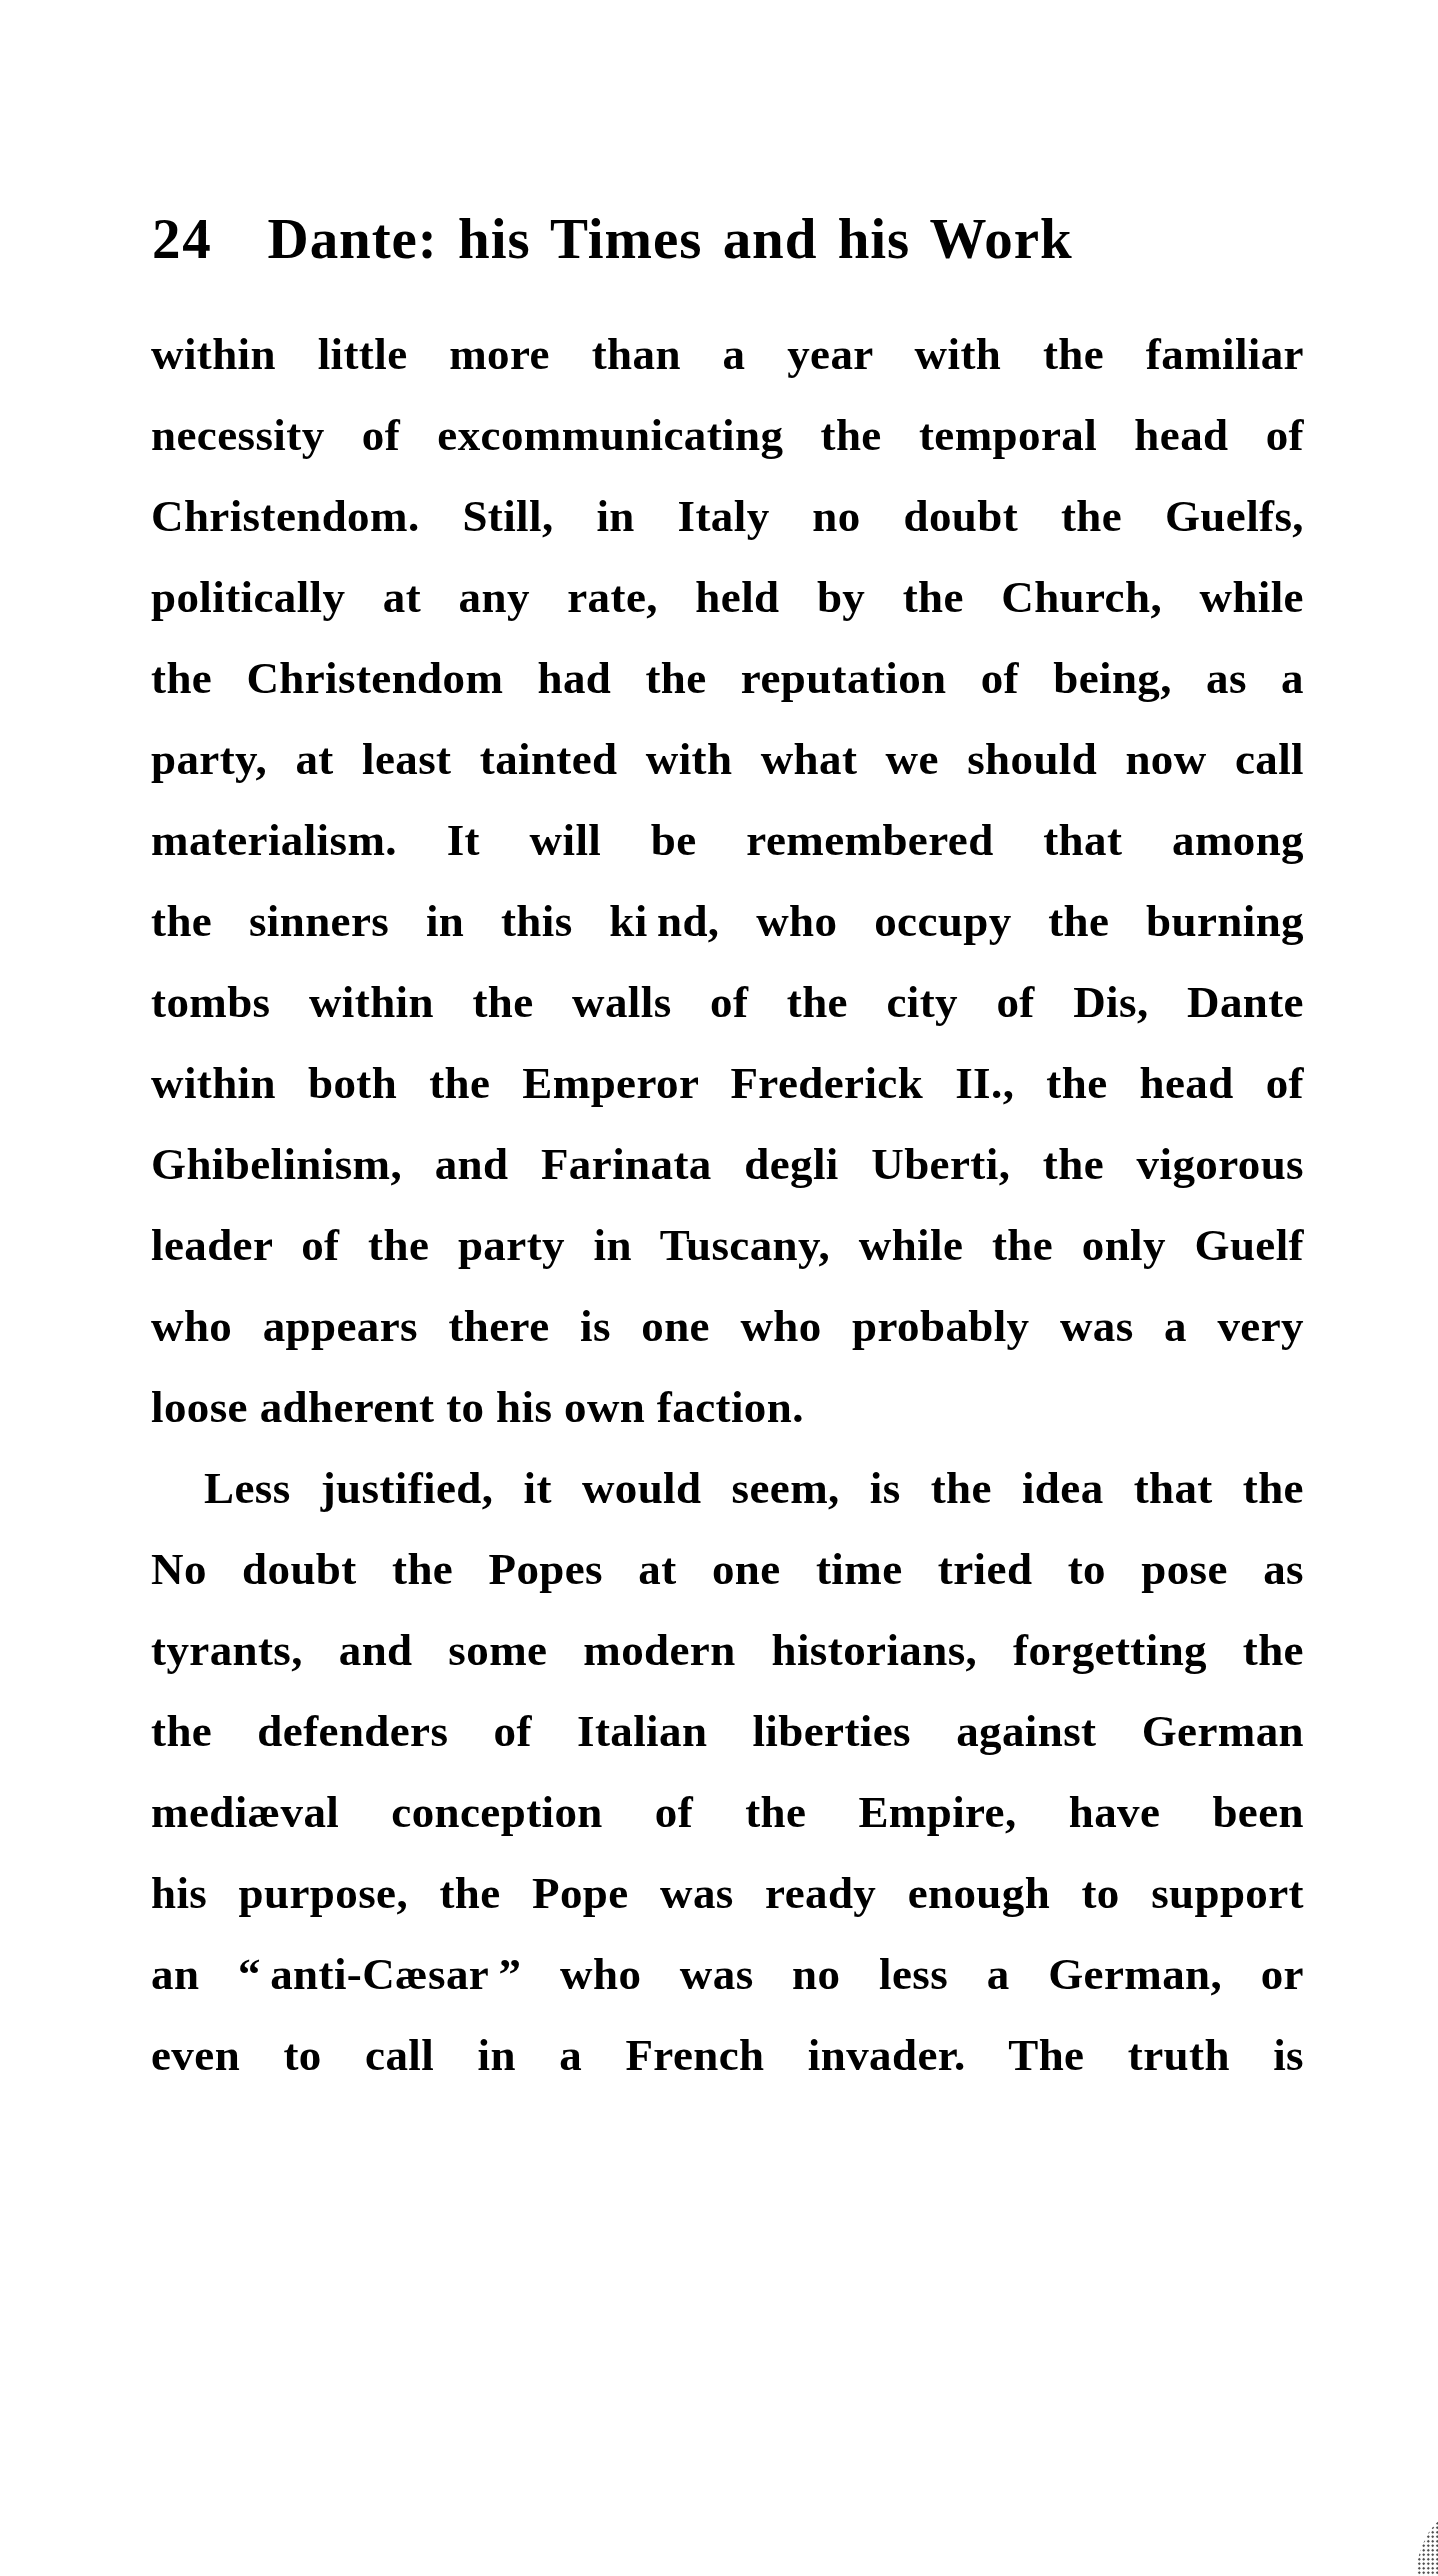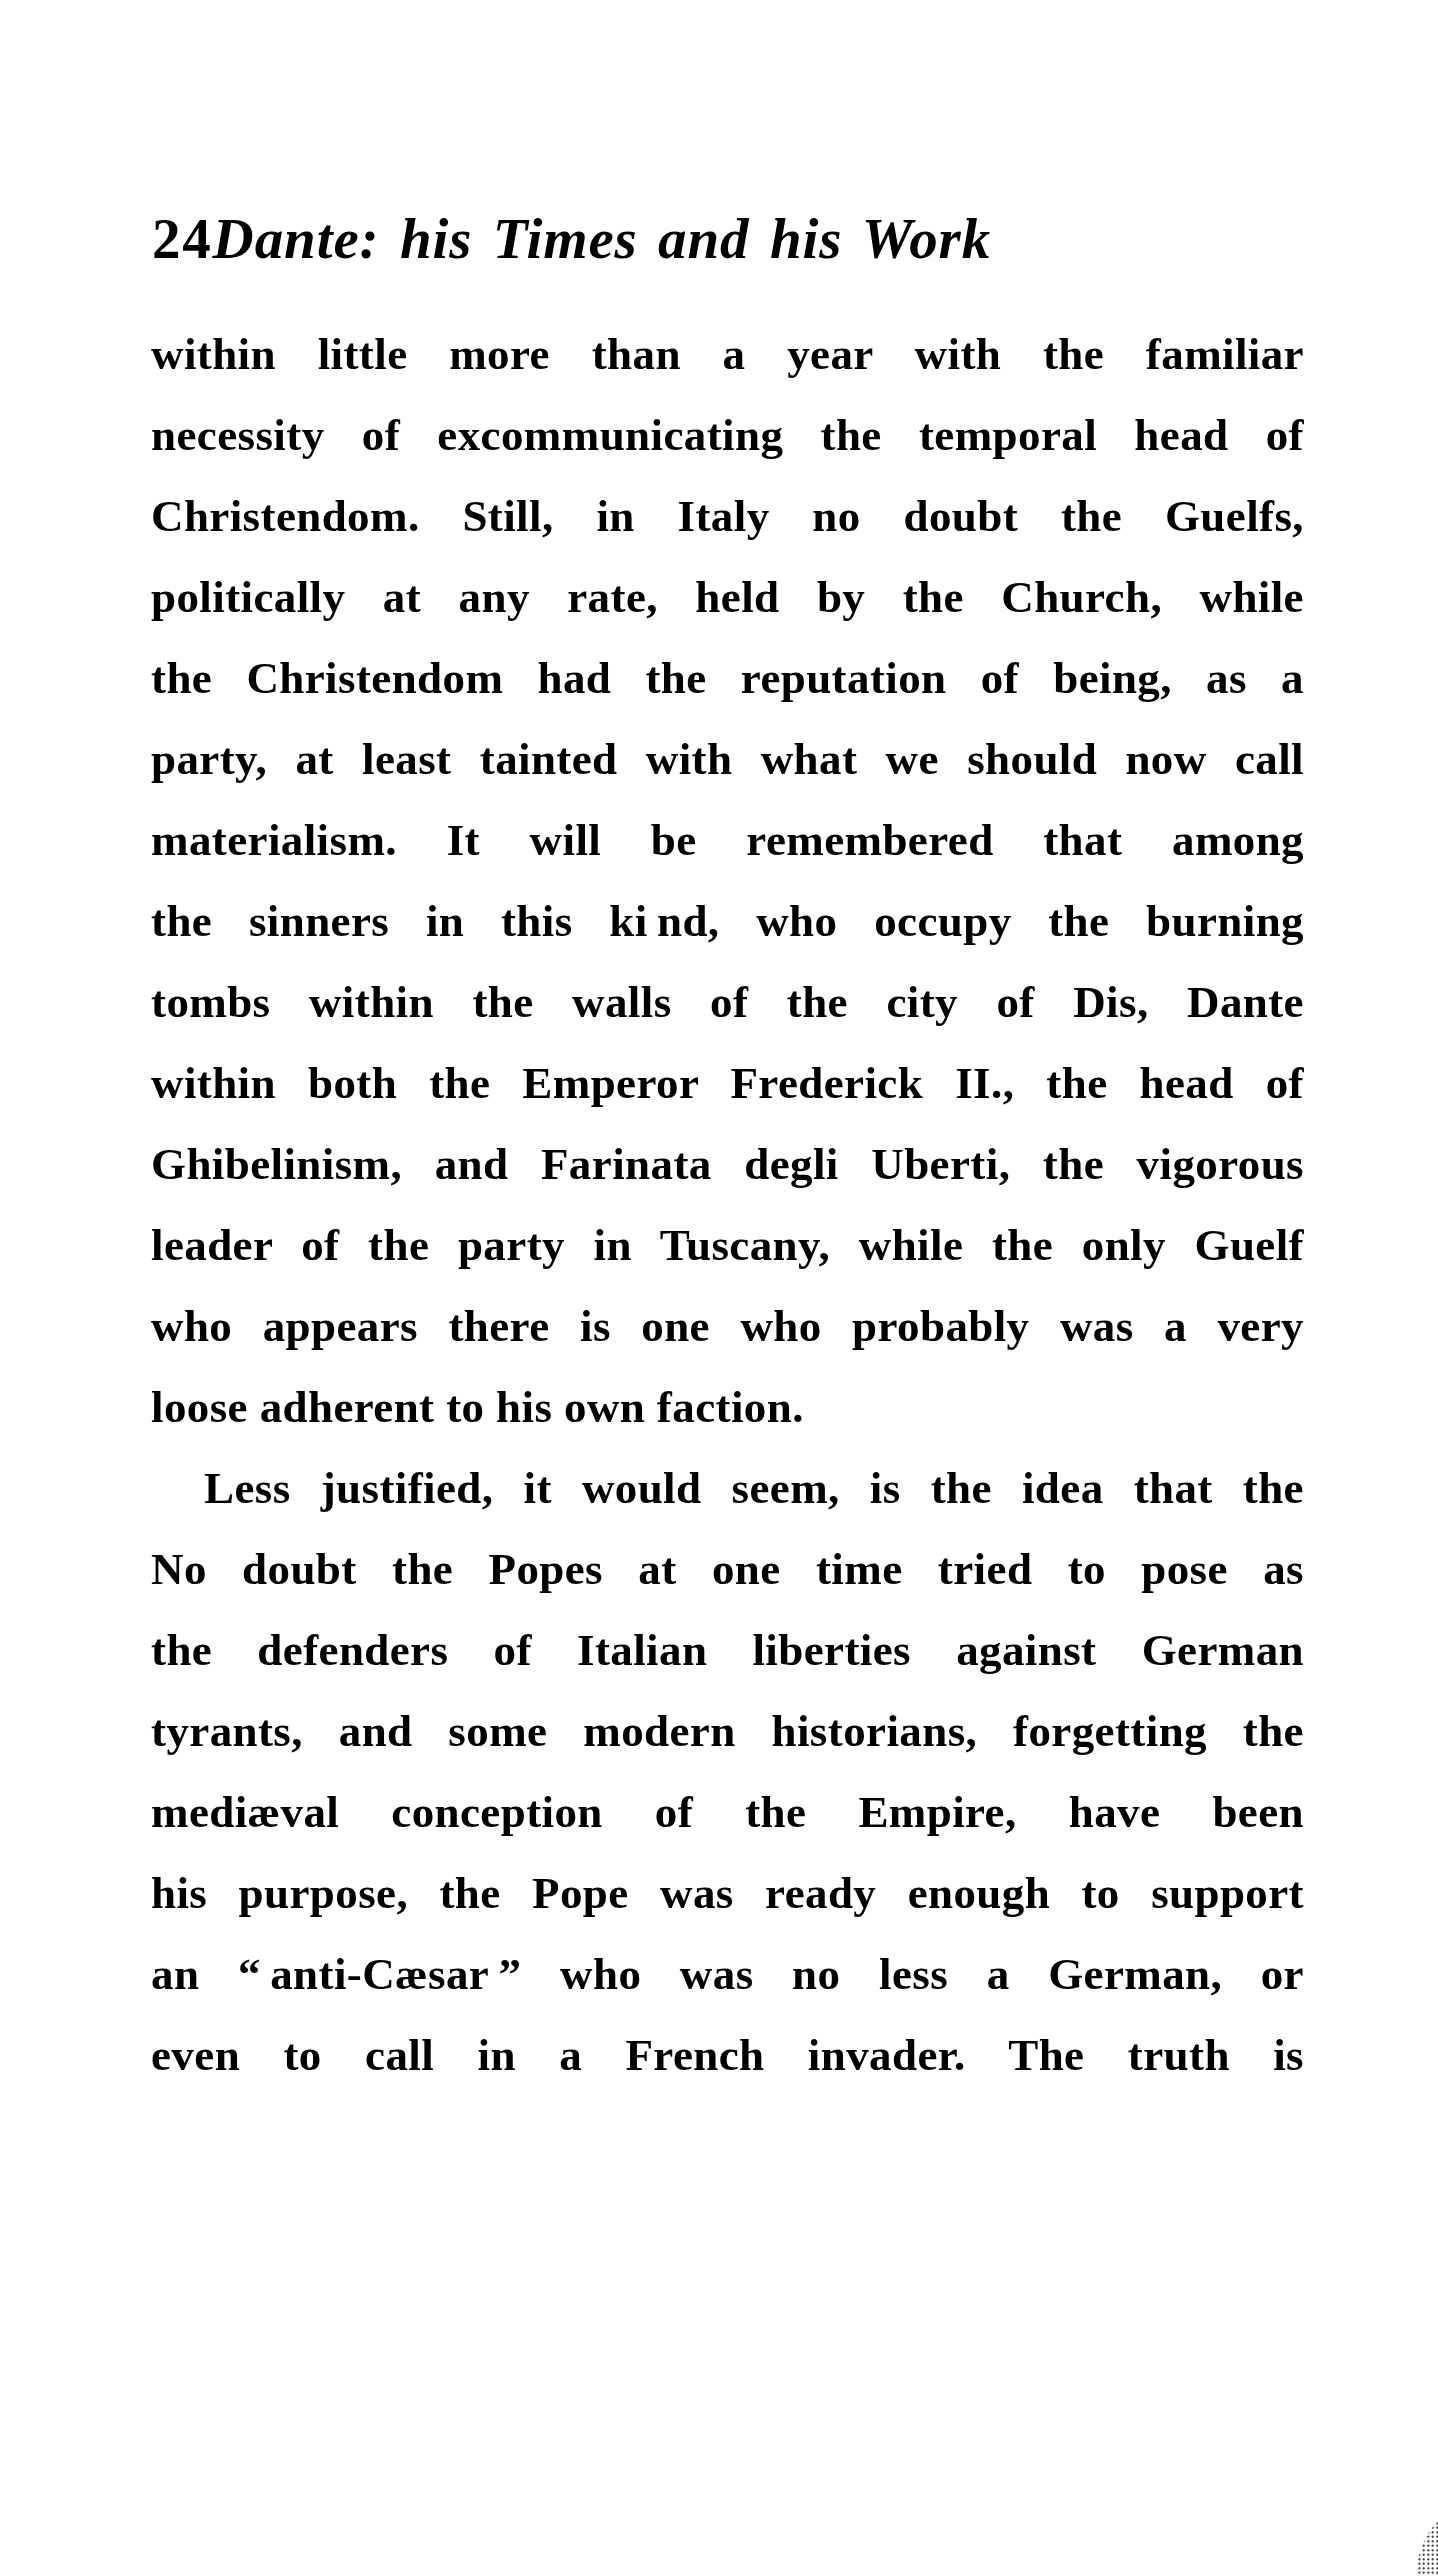--- a/index.html
+++ b/index.html
@@ -26,22 +26,22 @@
     white-space: nowrap;
     letter-spacing: 0.9px;
   }
   .pagenum {
     display: inline-block;
     letter-spacing: 1.8px;
     text-align: right;
   }
   .book-title {
     display: inline-block;
+    margin-left: 55px;
     word-spacing: 5.3px;
-    font-style: italic;
   }
   .body-text {
     position: absolute;
     left: 151px;
     top: 314px;
     width: 1153px;
     font-size: 45px;
     font-weight: 700;
     line-height: 81px;
     letter-spacing: 0.4px;
@@ -88,22 +88,22 @@
       <div class="line">materialism.  It will be remembered that among</div>
       <div class="line">the sinners in this ki nd, who occupy the burning</div>
       <div class="line">tombs within the walls of the city of Dis, Dante</div>
       <div class="line">within both the Emperor Frederick II., the head of</div>
       <div class="line">Ghibelinism, and Farinata degli Uberti, the vigorous</div>
       <div class="line">leader of the party in Tuscany, while the only Guelf</div>
       <div class="line">who appears there is one who probably was a very</div>
       <div class="line last-left">loose adherent to his own faction.</div>
       <div class="line indent">Less justified, it would seem, is the idea that the</div>
       <div class="line">No doubt the Popes at one time tried to pose as</div>
+      <div class="line">tyrants, and some modern historians, forgetting the</div>
       <div class="line">the defenders of Italian liberties against German</div>
-      <div class="line">tyrants, and some modern historians, forgetting the</div>
       <div class="line">mediæval conception of the Empire, have been</div>
       <div class="line">his purpose, the Pope was ready enough to support</div>
       <div class="line">an “ anti-Cæsar ” who was no less a German, or</div>
       <div class="line">even to call in a French invader.  The truth is</div>
     </div>
 
   <div class="scan-artifact"></div>
 
 </div>
 

